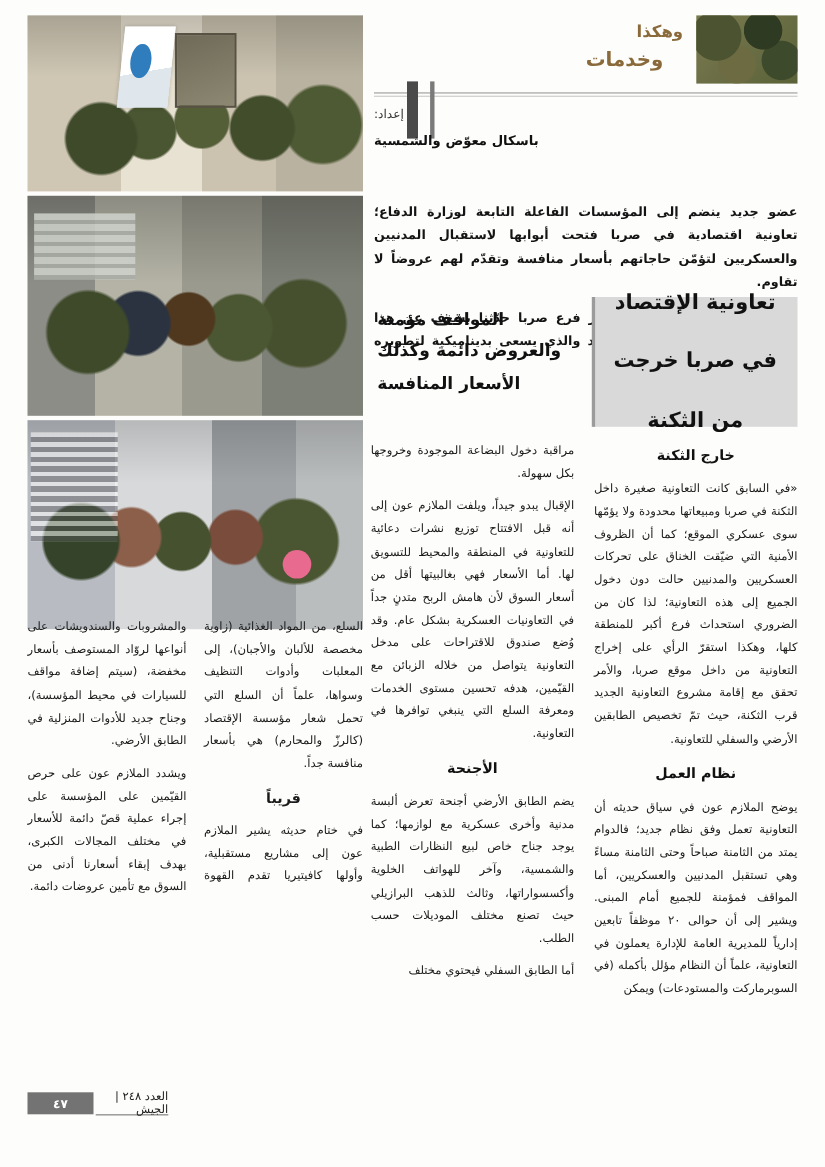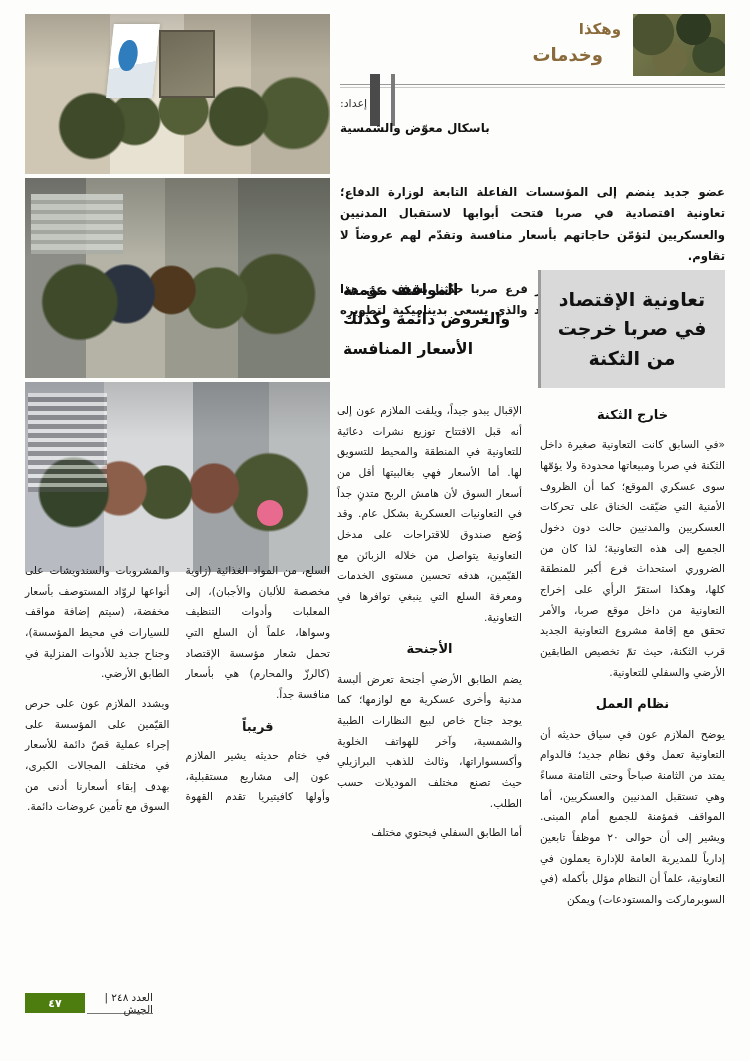--- a/index.html
+++ b/index.html
@@ -136,21 +136,21 @@
   .intro p{margin:0 0 11px 0;}
 
   
   .headline-wrap{
     position:absolute;right:25px;top:270px;width:385px;height:118px;
   }
   .headline-box{
     position:absolute;right:0;top:0;width:186px;height:118px;
     background:#d9d9d9;
     display:flex;flex-direction:column;justify-content:center;
-    padding:0 10px;box-sizing:border-box;
+    padding:0 10px;box-sizing:border-box;gap:24px;
   }
   .headline-box .hl{
     font-size:19px;font-weight:bold;color:#111;text-align:center;line-height:1.55;
   }
   .headline-box:after{
     content:"";position:absolute;left:-1px;top:0;width:3px;height:118px;background:#9b9b9b;
   }
   .subhead{
     position:absolute;right:196px;top:6px;width:186px;
     text-align:left;font-size:15.5px;font-weight:bold;line-height:1.9;color:#111;
@@ -181,21 +181,21 @@
     column-count:2;column-gap:16px;
   }
   .lower h3{font-size:13px;font-weight:bold;margin:4px 0 6px 0;text-align:center;}
   .lower p{margin:0 0 9px 0;}
 
   
   .footer{
     position:absolute;left:25px;bottom:48px;width:130px;height:20px;
   }
   .foot-box{
-    position:absolute;left:0;top:0;width:60px;height:20px;background:#4d7c0f;
+    position:absolute;left:0;top:0;width:60px;height:20px;background:#737373;
     color:#fff;font-size:11px;font-weight:bold;display:flex;align-items:center;justify-content:center;
   }
   .foot-issue{
     position:absolute;left:62px;top:0;height:20px;display:flex;align-items:center;
     font-size:10.5px;color:#222;border-bottom:1px solid #777;width:66px;justify-content:center;
   }
 </style>
 </head>
 <body>
 
@@ -252,20 +252,21 @@
   <div class="cols">
 
     <div class="col c1">
       <h3>خارج الثكنة</h3>
       <p class="first">«في السابق كانت التعاونية صغيرة داخل الثكنة في صربا ومبيعاتها محدودة ولا يؤمّها سوى عسكري الموقع؛ كما أن الظروف الأمنية التي ضيّقت الخناق على تحركات العسكريين والمدنيين حالت دون دخول الجميع إلى هذه التعاونية؛ لذا كان من الضروري استحداث فرع أكبر للمنطقة كلها، وهكذا استقرّ الرأي على إخراج التعاونية من داخل موقع صربا، والأمر تحقق مع إقامة مشروع التعاونية الجديد قرب الثكنة، حيث تمّ تخصيص الطابقين الأرضي والسفلي للتعاونية.</p>
       <h3>نظام العمل</h3>
       <p>يوضح الملازم عون في سياق حديثه أن التعاونية تعمل وفق نظام جديد؛ فالدوام يمتد من الثامنة صباحاً وحتى الثامنة مساءً وهي تستقبل المدنيين والعسكريين، أما المواقف فمؤمنة للجميع أمام المبنى. ويشير إلى أن حوالى ٢٠ موظفاً تابعين إدارياً للمديرية العامة للإدارة يعملون في التعاونية، علماً أن النظام مؤلل بأكمله (في السوبرماركت والمستودعات) ويمكن</p>
     </div>
 
     <div class="col c2">
+      <p class="first">مراقبة دخول البضاعة الموجودة وخروجها بكل سهولة.</p>
       <p>الإقبال يبدو جيداً، ويلفت الملازم عون إلى أنه قبل الافتتاح توزيع نشرات دعائية للتعاونية في المنطقة والمحيط للتسويق لها. أما الأسعار فهي بغالبيتها أقل من أسعار السوق لأن هامش الربح متدنٍ جداً في التعاونيات العسكرية بشكل عام. وقد وُضع صندوق للاقتراحات على مدخل التعاونية يتواصل من خلاله الزبائن مع القيّمين، هدفه تحسين مستوى الخدمات ومعرفة السلع التي ينبغي توافرها في التعاونية.</p>
       <p></p>
       <h3>الأجنحة</h3>
       <p>يضم الطابق الأرضي أجنحة تعرض ألبسة مدنية وأخرى عسكرية مع لوازمها؛ كما يوجد جناح خاص لبيع النظارات الطبية والشمسية، وآخر للهواتف الخلوية وأكسسواراتها، وثالث للذهب البرازيلي حيث تصنع مختلف الموديلات حسب الطلب.</p>
       <p>أما الطابق السفلي فيحتوي مختلف</p>
     </div>
 
   </div>
 
   <div class="lower" style="top:560px;">

